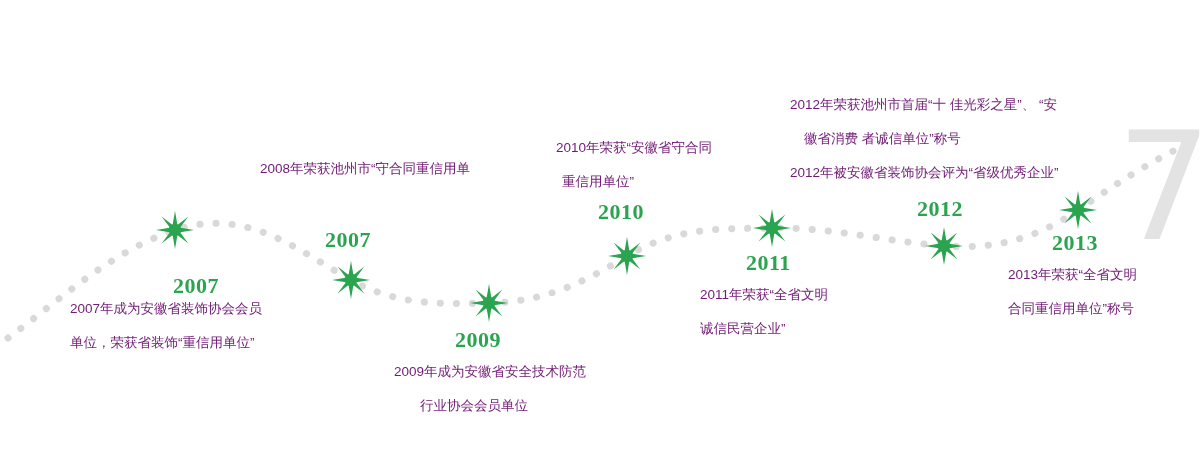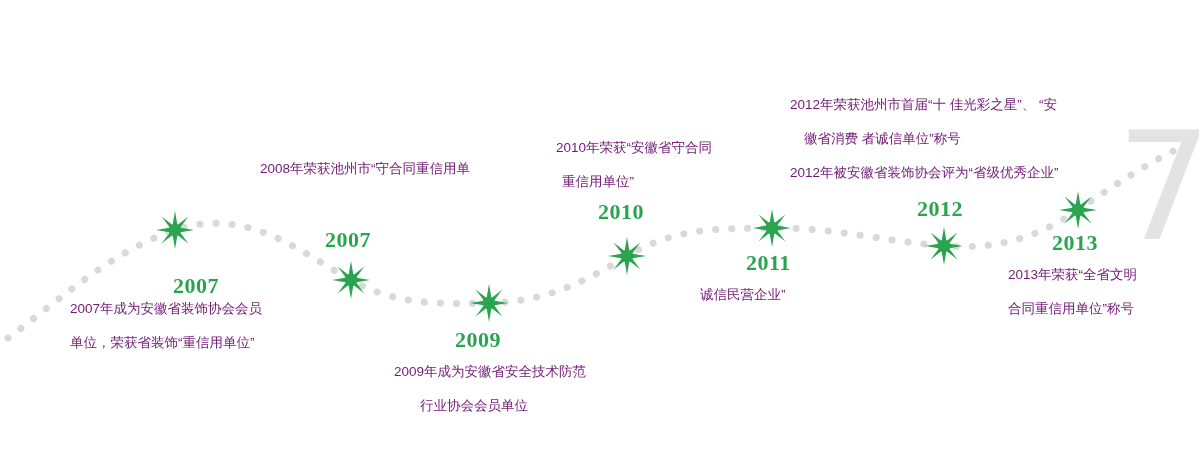--- a/index.html
+++ b/index.html
@@ -121,20 +121,21 @@
   </div>
 
   <div class="year" style="left:598px;top:199px;">2010</div>
   <div class="desc" style="left:556px;top:131px;">
     <span class="ln">2010年荣获“安徽省守合同</span>
     <span class="ln" style="padding-left:6px;">重信用单位”</span>
   </div>
 
   <div class="year" style="left:746px;top:250px;">2011</div>
   <div class="desc" style="left:700px;top:278px;">
+    <span class="ln">2011年荣获“全省文明</span>
     <span class="ln">诚信民营企业”</span>
   </div>
 
   <div class="year" style="left:917px;top:196px;">2012</div>
   <div class="desc" style="left:790px;top:88px;">
     <span class="ln">2012年荣获池州市首届“十 佳光彩之星”、 “安</span>
     <span class="ln" style="padding-left:14px;">徽省消费 者诚信单位”称号</span>
     <span class="ln">2012年被安徽省装饰协会评为“省级优秀企业”</span>
   </div>
 

